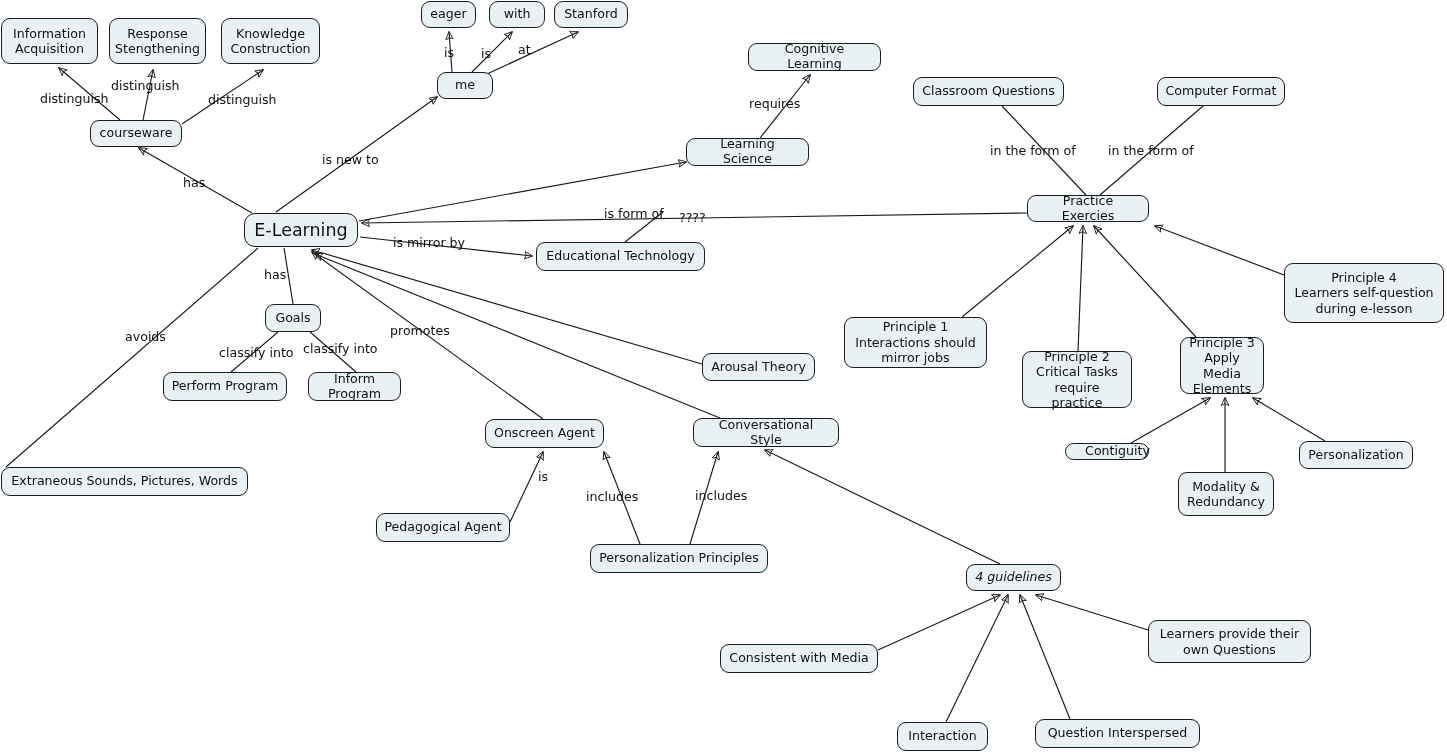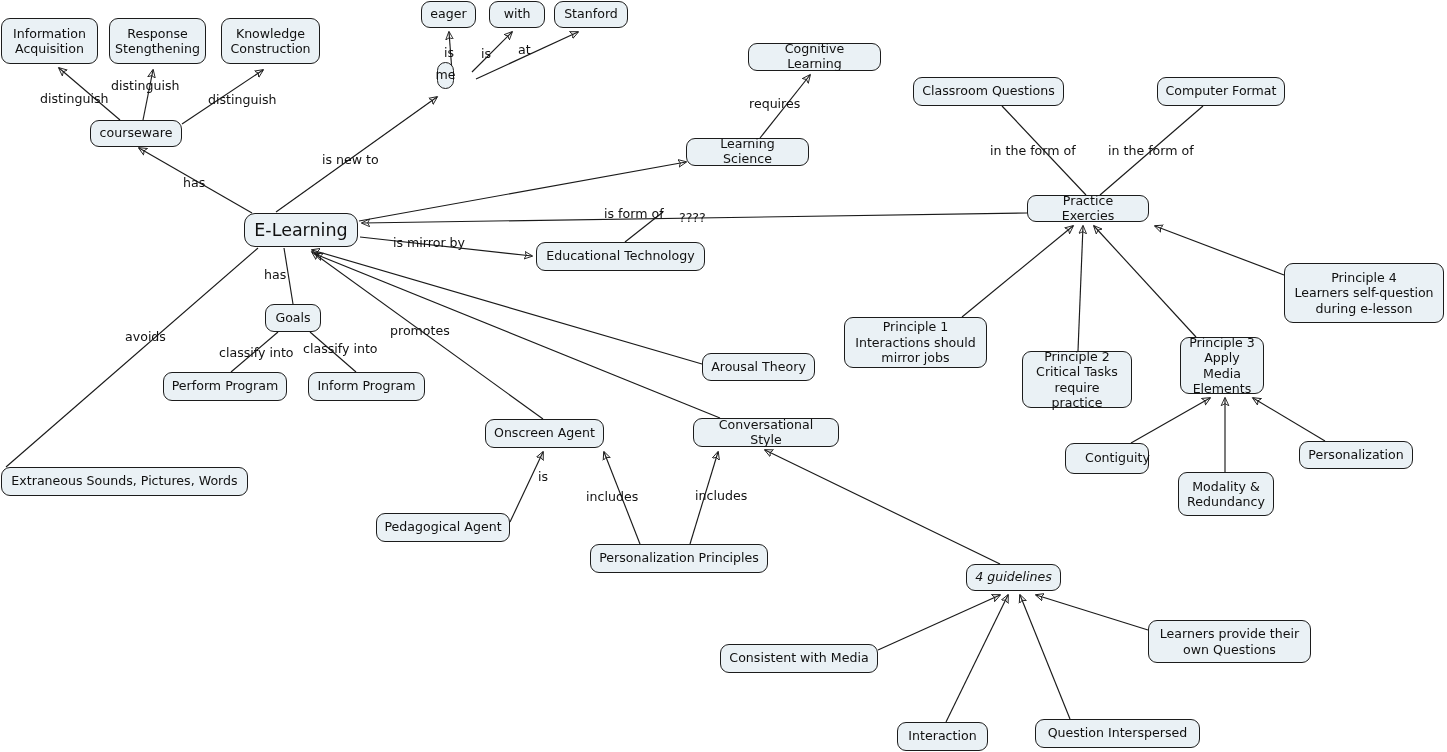--- a/index.html
+++ b/index.html
@@ -82,21 +82,21 @@
       </div>
       <div class="node" style="left: 421px; top: 1px; width: 55px; height: 27px;">
         <span>eager</span>
       </div>
       <div class="node" style="left: 489px; top: 1px; width: 56px; height: 27px;">
         <span>with</span>
       </div>
       <div class="node" style="left: 554px; top: 1px; width: 74px; height: 27px;">
         <span>Stanford</span>
       </div>
-      <div class="node" style="left: 437px; top: 62px; width: 17px; height: 27px;">
+      <div class="node" style="left: 437px; top: 72px; width: 56px; height: 27px;">
         <span>me</span>
       </div>
       <div class="node" style="left: 748px; top: 43px; width: 133px; height: 28px;">
         <span>Cognitive Learning</span>
       </div>
       <div class="node" style="left: 686px; top: 138px; width: 123px; height: 28px;">
         <span>Learning Science</span>
       </div>
       <div class="node big" style="left: 244px; top: 213px; width: 114px; height: 34px;">
         <span>E-Learning</span>
@@ -124,27 +124,27 @@
       </div>
       <div class="node multi" style="left: 1180px; top: 337px; width: 84px; height: 57px;">
         <span>Principle 3<br>Apply Media<br>Elements</span>
       </div>
       <div class="node" style="left: 265px; top: 304px; width: 56px; height: 28px;">
         <span>Goals</span>
       </div>
       <div class="node" style="left: 163px; top: 372px; width: 124px; height: 29px;">
         <span>Perform Program</span>
       </div>
-      <div class="node" style="left: 308px; top: 372px; width: 117px; height: 29px;">
+      <div class="node" style="left: 308px; top: 372px; width: 93px; height: 29px;">
         <span>Inform Program</span>
       </div>
       <div class="node" style="left: 702px; top: 353px; width: 113px; height: 28px;">
         <span>Arousal Theory</span>
       </div>
-      <div class="node" style="left: 1065px; top: 443px; width: 84px; height: 31px; padding-left: 28px;">
+      <div class="node" style="left: 1065px; top: 443px; width: 84px; height: 17px; padding-left: 28px;">
         <span>Contiguity</span>
       </div>
       <div class="node multi" style="left: 1178px; top: 472px; width: 96px; height: 44px;">
         <span>Modality &amp;<br>Redundancy</span>
       </div>
       <div class="node" style="left: 1299px; top: 441px; width: 114px; height: 28px;">
         <span>Personalization</span>
       </div>
       <div class="node" style="left: 1px; top: 467px; width: 247px; height: 29px;">
         <span>Extraneous Sounds, Pictures, Words</span>

